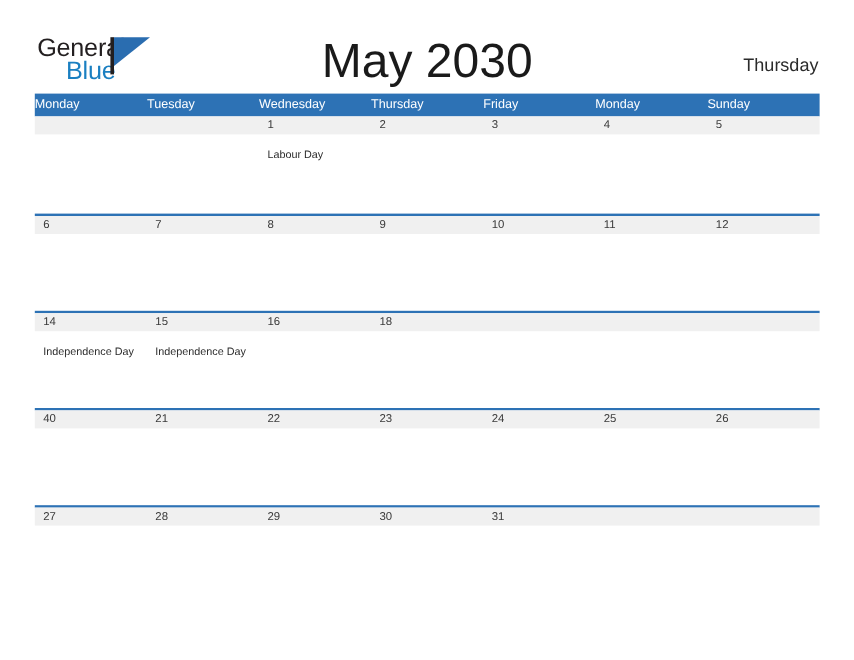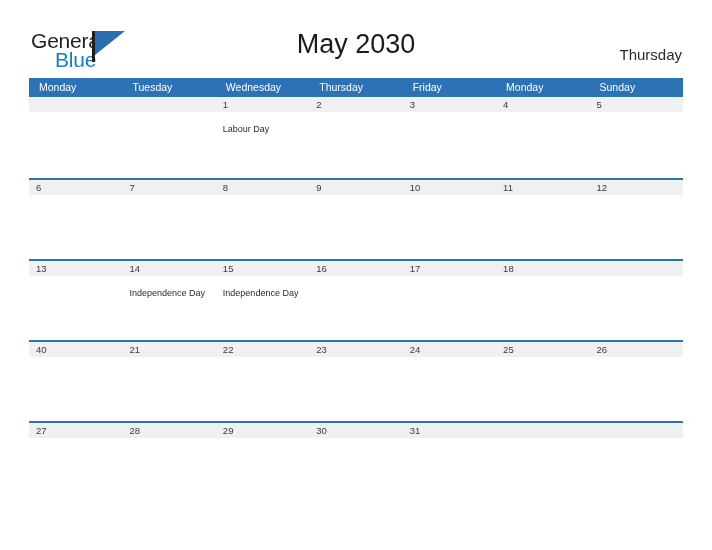--- a/index.html
+++ b/index.html
@@ -78,21 +78,21 @@
     border-left: 30px solid #2a6db0;
     border-bottom: 24px solid transparent;
   }
 
   .cal-title {
     position: absolute;
     left: 0;
     right: 0;
     top: 29px;
     text-align: center;
-    font-size: 27px;
+    font-size: 40px;
     color: #1a1a1a;
     font-weight: normal;
     font-family: "Liberation Sans", sans-serif;
   }
 
   .country {
     position: absolute;
     right: 30px;
     top: 46px;
     font-size: 15px;
@@ -119,21 +119,21 @@
 
   
   .dow-row {
     background: #2d72b5;
     height: 19px;
   }
   .dow {
     color: #ffffff;
     font-size: 10.5px;
     line-height: 19px;
-    padding-left: 10px;
+    padding-left: 0;
     box-sizing: border-box;
     white-space: nowrap;
   }
 
   
   .week {
     position: relative;
     height: 81px;
     border-top: 2px solid #2d72b5;
     box-sizing: border-box;
@@ -259,37 +259,31 @@
             </div>
             <div class="daycell">
               <div class="daynum">12</div>
             </div>
           </div>
         </div>
         <div class="row week">
           <div class="stripe"></div>
           <div class="cells">
             <div class="daycell">
-              <div class="daynum">13</div>
-            </div>
-            <div class="daycell">
               <div class="daynum">14</div>
               <div class="event">Independence Day</div>
             </div>
             <div class="daycell">
               <div class="daynum">15</div>
               <div class="event">Independence Day</div>
             </div>
             <div class="daycell">
               <div class="daynum">16</div>
             </div>
             <div class="daycell">
-              <div class="daynum">17</div>
-            </div>
-            <div class="daycell">
               <div class="daynum">18</div>
             </div>
           </div>
         </div>
         <div class="row week">
           <div class="stripe"></div>
           <div class="cells">
             <div class="daycell">
               <div class="daynum">40</div>
             </div>

